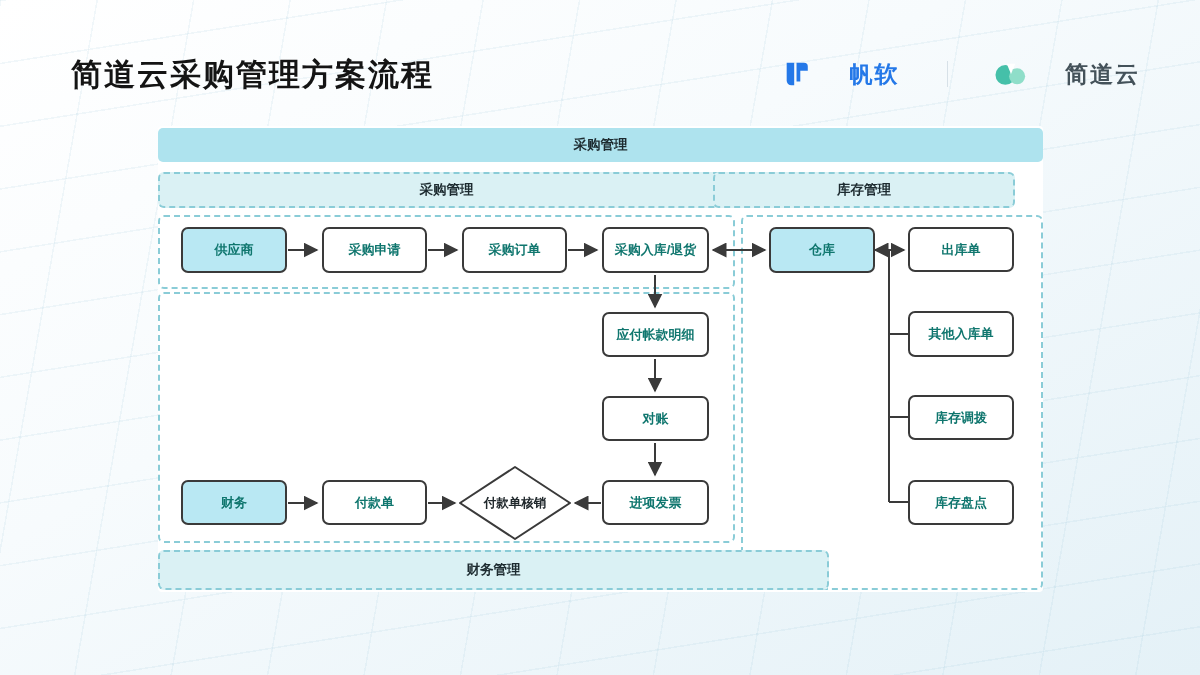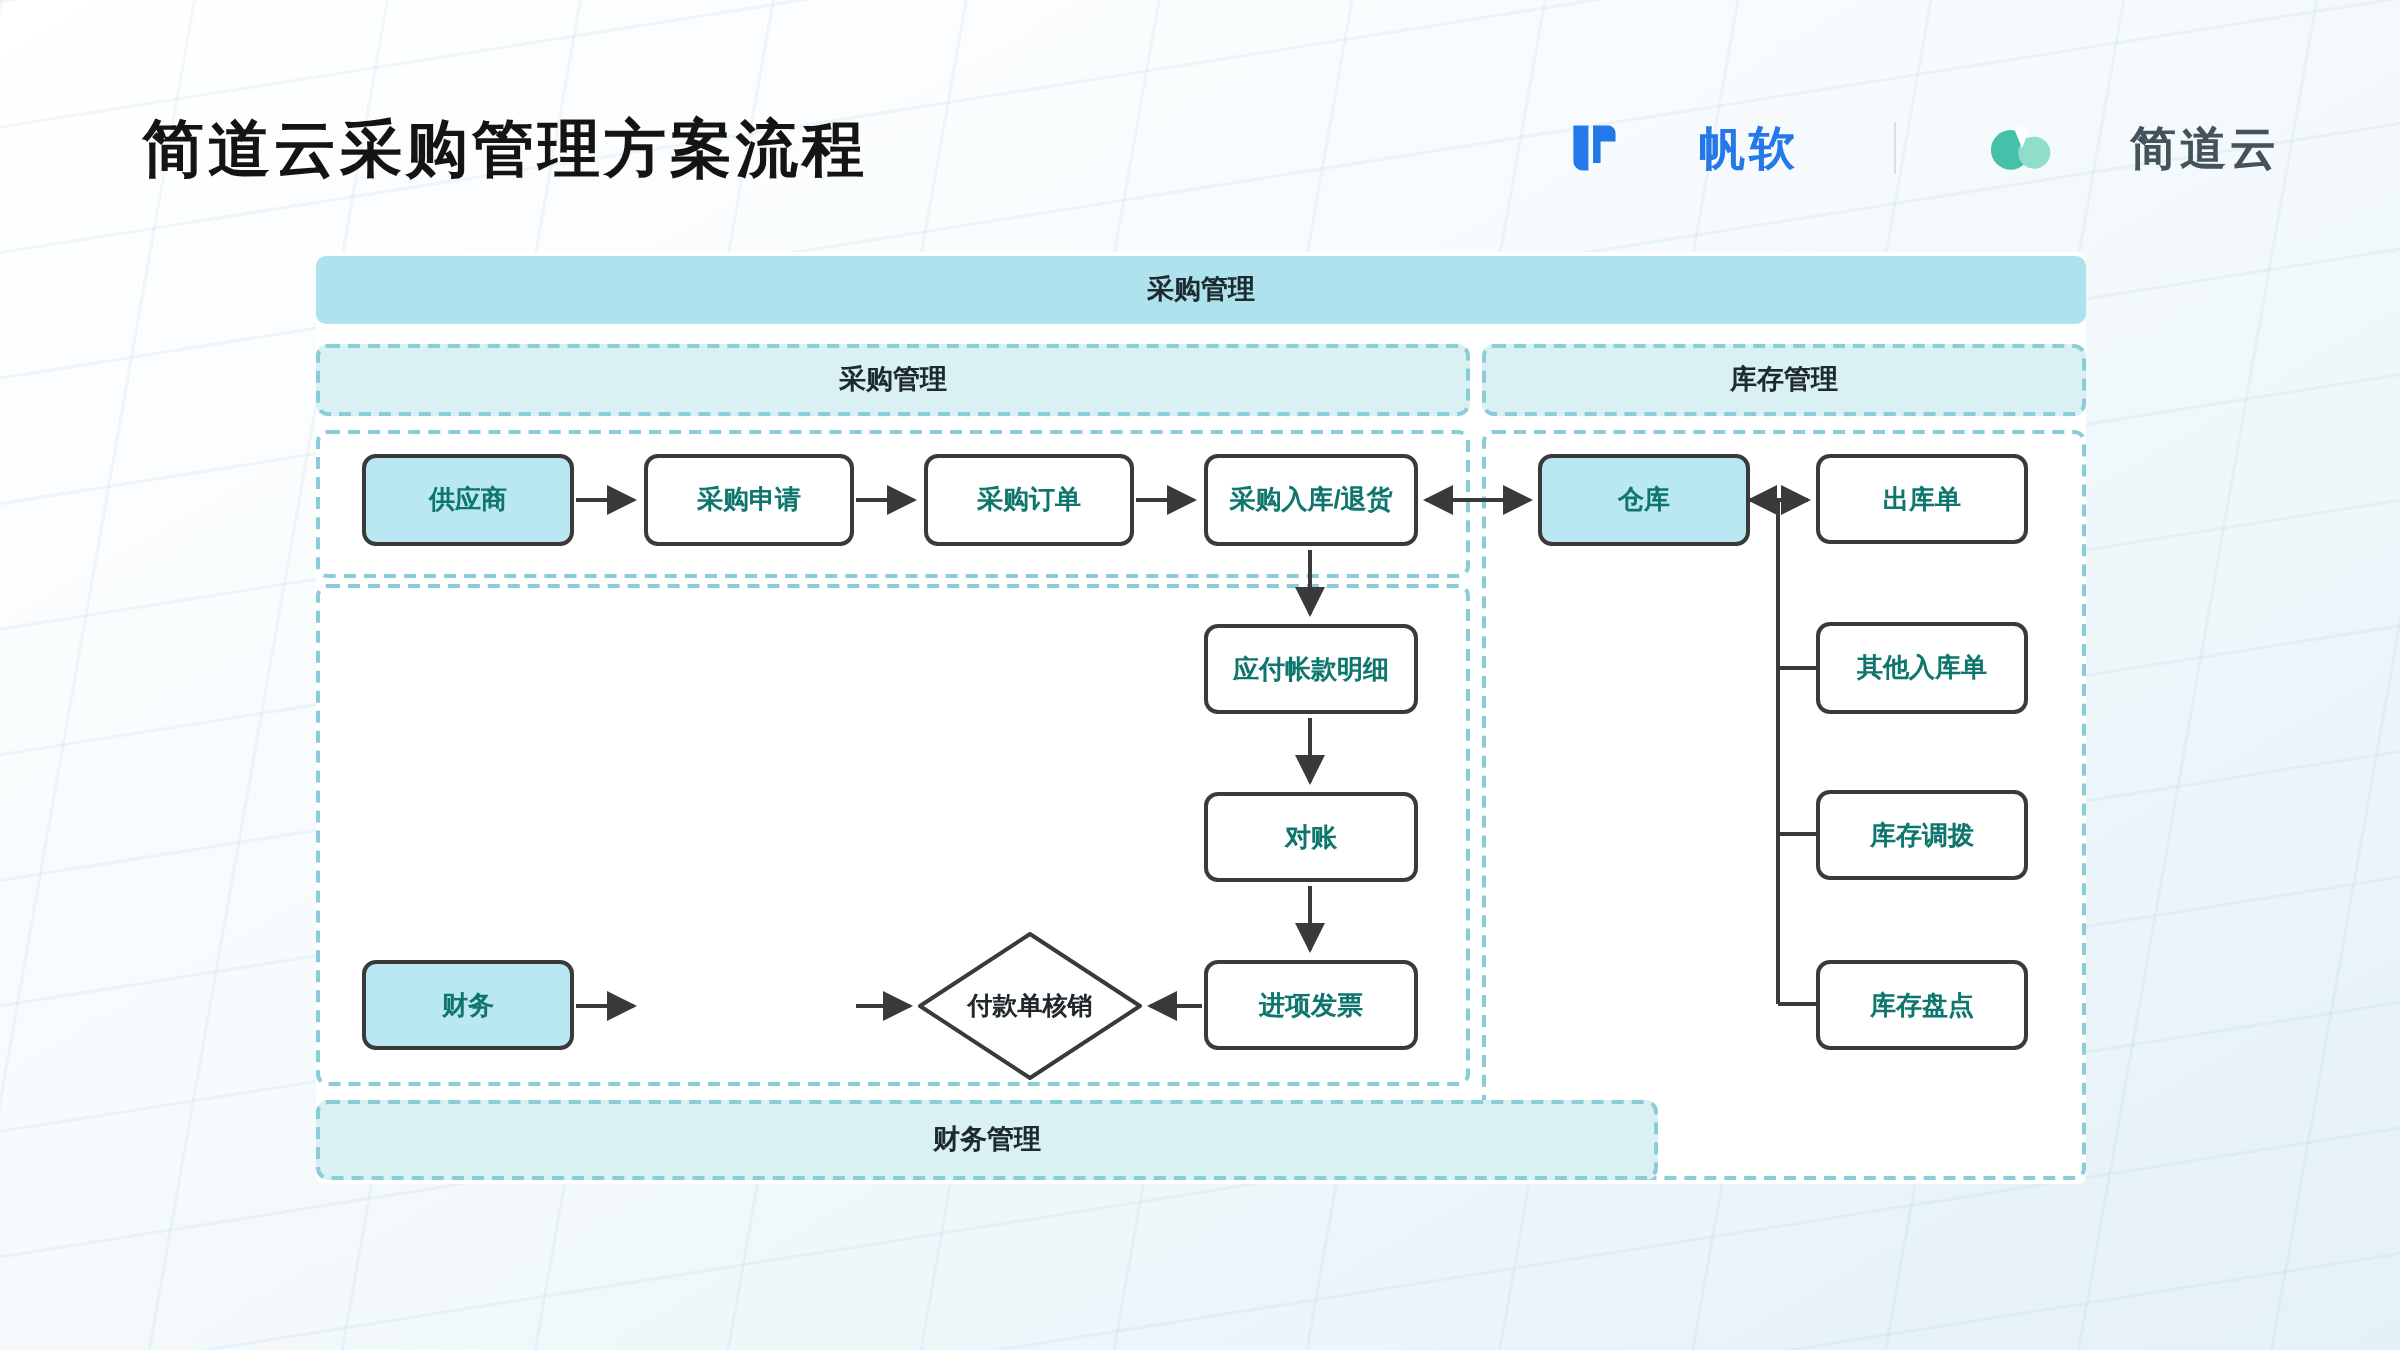--- a/index.html
+++ b/index.html
@@ -40,21 +40,21 @@
     font-size: 13.5px; font-weight: 700; color: #1d2b30;
   }
   .sec-header {
     position: absolute; height: 36px;
     background: var(--header-fill, #daf1f4);
     border: 2px dashed var(--dashed-border, #8accd7); border-radius: 6px;
     display:flex; align-items:center; justify-content:center;
     font-size: 13.5px; font-weight: 700; color: #1d2b30;
   }
   .hdr-procurement { left: 158px; top: 172px; width: 577px; }
-  .hdr-inventory   { left: 741px; top: 172px; width: 302px; }
+  .hdr-inventory   { left: 713px; top: 172px; width: 302px; }
   .dash-box {
     position: absolute;
     border: 2px dashed var(--dashed-border, #8accd7); border-radius: 6px;
     background: #ffffff;
   }
   .box-row1  { left: 158px; top: 215px; width: 577px; height: 74px; }
   .box-main  { left: 158px; top: 292px; width: 577px; height: 251px; }
   .box-right { left: 741px; top: 215px; width: 302px; height: 375px; }
   .banner-finance {
     position: absolute; left: 158px; top: 550px; width: 671px; height: 40px;
@@ -147,15 +147,16 @@
   <div class="node" style="left:602px;top:227px;width:107px;height:46px;">采购入库/退货</div>
   <div class="node accent" style="left:769px;top:227px;width:106px;height:46px;">仓库</div>
   <div class="node" style="left:908px;top:227px;width:106px;height:45px;">出库单</div>
   <div class="node" style="left:908px;top:311px;width:106px;height:46px;">其他入库单</div>
   <div class="node" style="left:908px;top:480px;width:106px;height:45px;">库存盘点</div>
   <div class="node" style="left:908px;top:395px;width:106px;height:45px;">库存调拨</div>
   <div class="node" style="left:602px;top:312px;width:107px;height:45px;">应付帐款明细</div>
   <div class="node" style="left:602px;top:396px;width:107px;height:45px;">对账</div>
   <div class="node" style="left:602px;top:480px;width:107px;height:45px;">进项发票</div>
   <div class="node accent" style="left:181px;top:480px;width:106px;height:45px;">财务</div>
+  <div class="node" style="left:322px;top:480px;width:105px;height:45px;">付款单</div>
   <div class="diamond-label">付款单核销</div>
 
 </div>
 
 </body></html>

